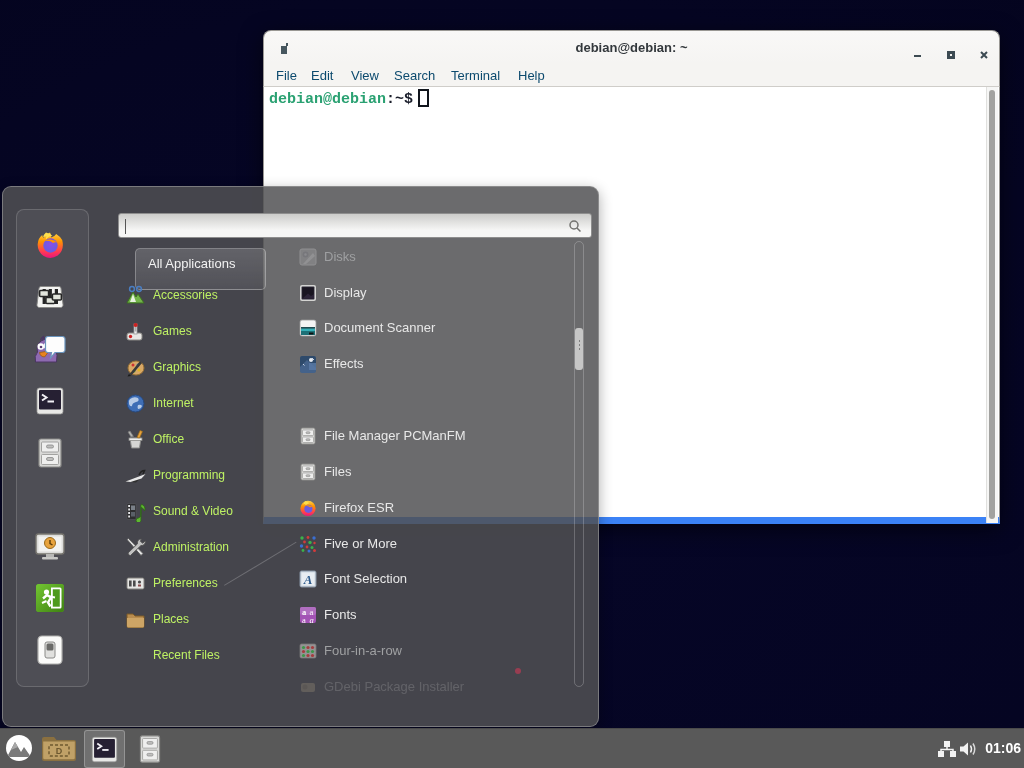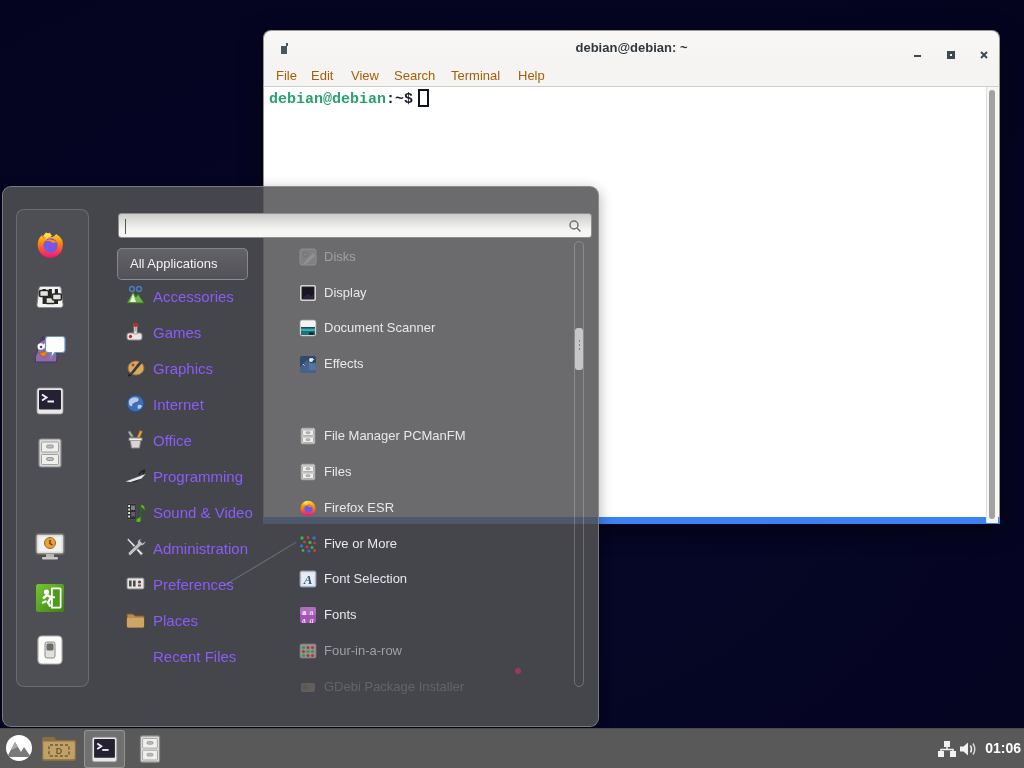--- a/index.html
+++ b/index.html
@@ -6,46 +6,46 @@
 #desktop{position:absolute;left:0;top:0;width:1024px;height:768px;
  background:radial-gradient(ellipse 1200px 850px at 46% 60%, #060628 0%, #050522 55%, #03031a 100%);}
 
 #term{position:absolute;left:263px;top:30px;width:737px;height:494px;
  border-radius:8px 8px 0 0;box-shadow:0 6px 22px rgba(0,0,0,0.55);}
 #term .titlebar{position:absolute;left:0;top:0;width:737px;height:57px;
  background:linear-gradient(#f9f8f7,#f2f1ef);border:1px solid #9a9894;border-bottom:none;border-radius:8px 8px 0 0;}
 #term .title{position:absolute;left:0;right:0;top:9px;text-align:center;font-size:13px;font-weight:bold;color:#33383c}
 #term .menubar{position:absolute;left:0;top:32px;width:737px;height:25px;
  background:#f5f4f2;border-left:1px solid #9a9894;border-right:1px solid #9a9894;border-bottom:1px solid #cfcdc9;}
-#term .menubar span{position:absolute;top:6px;font-size:13px;color:#a16207}
+#term .menubar span{position:absolute;top:6px;font-size:13px;color:#0c4a6e}
 #term .content{position:absolute;left:0;top:57px;width:737px;height:437px;background:#fff;
  border-left:1px solid #9a9894;border-right:1px solid #9a9894;border-bottom:7px solid #3b82f6;}
 #term .sbtrack{position:absolute;right:1px;top:0px;width:12px;height:436px;background:#f6f6f5;border-left:1px solid #e0e0de}
 #term .sbthumb{position:absolute;right:4px;top:3px;width:6px;height:429px;background:#a2a2a0;border-radius:3px}
 #term .prompt{position:absolute;left:5px;top:4px;font-family:"Liberation Mono",monospace;font-size:15px;font-weight:bold;white-space:pre}
 #term .cursor{position:absolute;left:154px;top:2px;width:11px;height:18px;border:2px solid #11151c}
 
 #term .appico{position:absolute;left:17px;top:15px;width:6px;height:8px;background:#47575f}
 #term .appico:after{content:"";position:absolute;left:5px;top:-3px;width:2px;height:3px;background:#47575f}
 
 #menu{position:absolute;left:2px;top:186px;width:597px;height:541px;
  background:rgba(81,81,84,0.85);border:1px solid rgba(165,165,165,0.55);border-radius:9px;
  box-shadow:0 4px 14px rgba(0,0,0,0.32);}
 #menu .sidebar{position:absolute;left:13px;top:22px;width:73px;height:478px;
  background:rgba(255,255,255,0.05);border:1px solid rgba(255,255,255,0.16);border-radius:8px}
 .sico{position:absolute;left:31px;width:32px;height:32px}
 #menu .search{position:absolute;left:115px;top:26px;width:474px;height:25px;border-radius:3px;
  background:linear-gradient(#ccccca,#f6f6f5 70%);border:1px solid #8e8e8e}
 #menu .search .caret{position:absolute;left:6px;top:5px;width:1px;height:15px;background:#555}
-#menu .allapps{position:absolute;left:114px;top:61px;width:131px;height:32px;border-radius:5px;
+#menu .allapps{position:absolute;left:132px;top:61px;width:131px;height:42px;border-radius:5px;
  background:linear-gradient(rgba(255,255,255,0.16),rgba(255,255,255,0.07));border:1px solid rgba(255,255,255,0.28);}
 #menu .allapps span{position:absolute;left:12px;top:7px;font-size:13px;color:#f2f2f2}
 .cat{position:absolute;left:122px;width:140px;height:22px}
 .cat .ci{position:absolute;left:0;top:0;width:21px;height:21px}
-.cat span{position:absolute;left:28px;top:3px;font-size:15px;color:#8b5cf6;white-space:nowrap}
+.cat span{position:absolute;left:28px;top:3px;font-size:12px;color:#bef264;white-space:nowrap}
 .app{position:absolute;left:294px;width:300px;height:20px}
 .app .ai{position:absolute;left:2px;top:1px;width:18px;height:18px}
 .app span{position:absolute;left:27px;top:2px;font-size:13px;color:#e8e8e8;white-space:nowrap}
 #menu .sbar{position:absolute;left:571px;top:54px;width:10px;height:446px;border:1px solid rgba(255,255,255,0.22);border-radius:5px}
 #menu .sbar .th{position:absolute;left:0px;top:86px;width:8px;height:42px;background:#c6c6c6;border-radius:3px}
 #menu .wm{position:absolute;left:458px;top:478px;font-size:35px;font-weight:normal;letter-spacing:0px;color:rgba(205,205,210,0.32);font-family:"Liberation Sans",sans-serif}
 #menu .wline{position:absolute;left:221px;top:398px;width:84px;height:1px;background:rgba(255,255,255,0.22);transform:rotate(-31deg);transform-origin:left top}
 
 #panel{position:absolute;left:0;top:728px;width:1024px;height:40px;background:#595959;border-top:1px solid #4a4a4a}
 #panel .activebtn{position:absolute;left:84px;top:1px;width:41px;height:38px;background:rgba(255,255,255,0.14);border:1px solid rgba(255,255,255,0.25);border-radius:3px}

